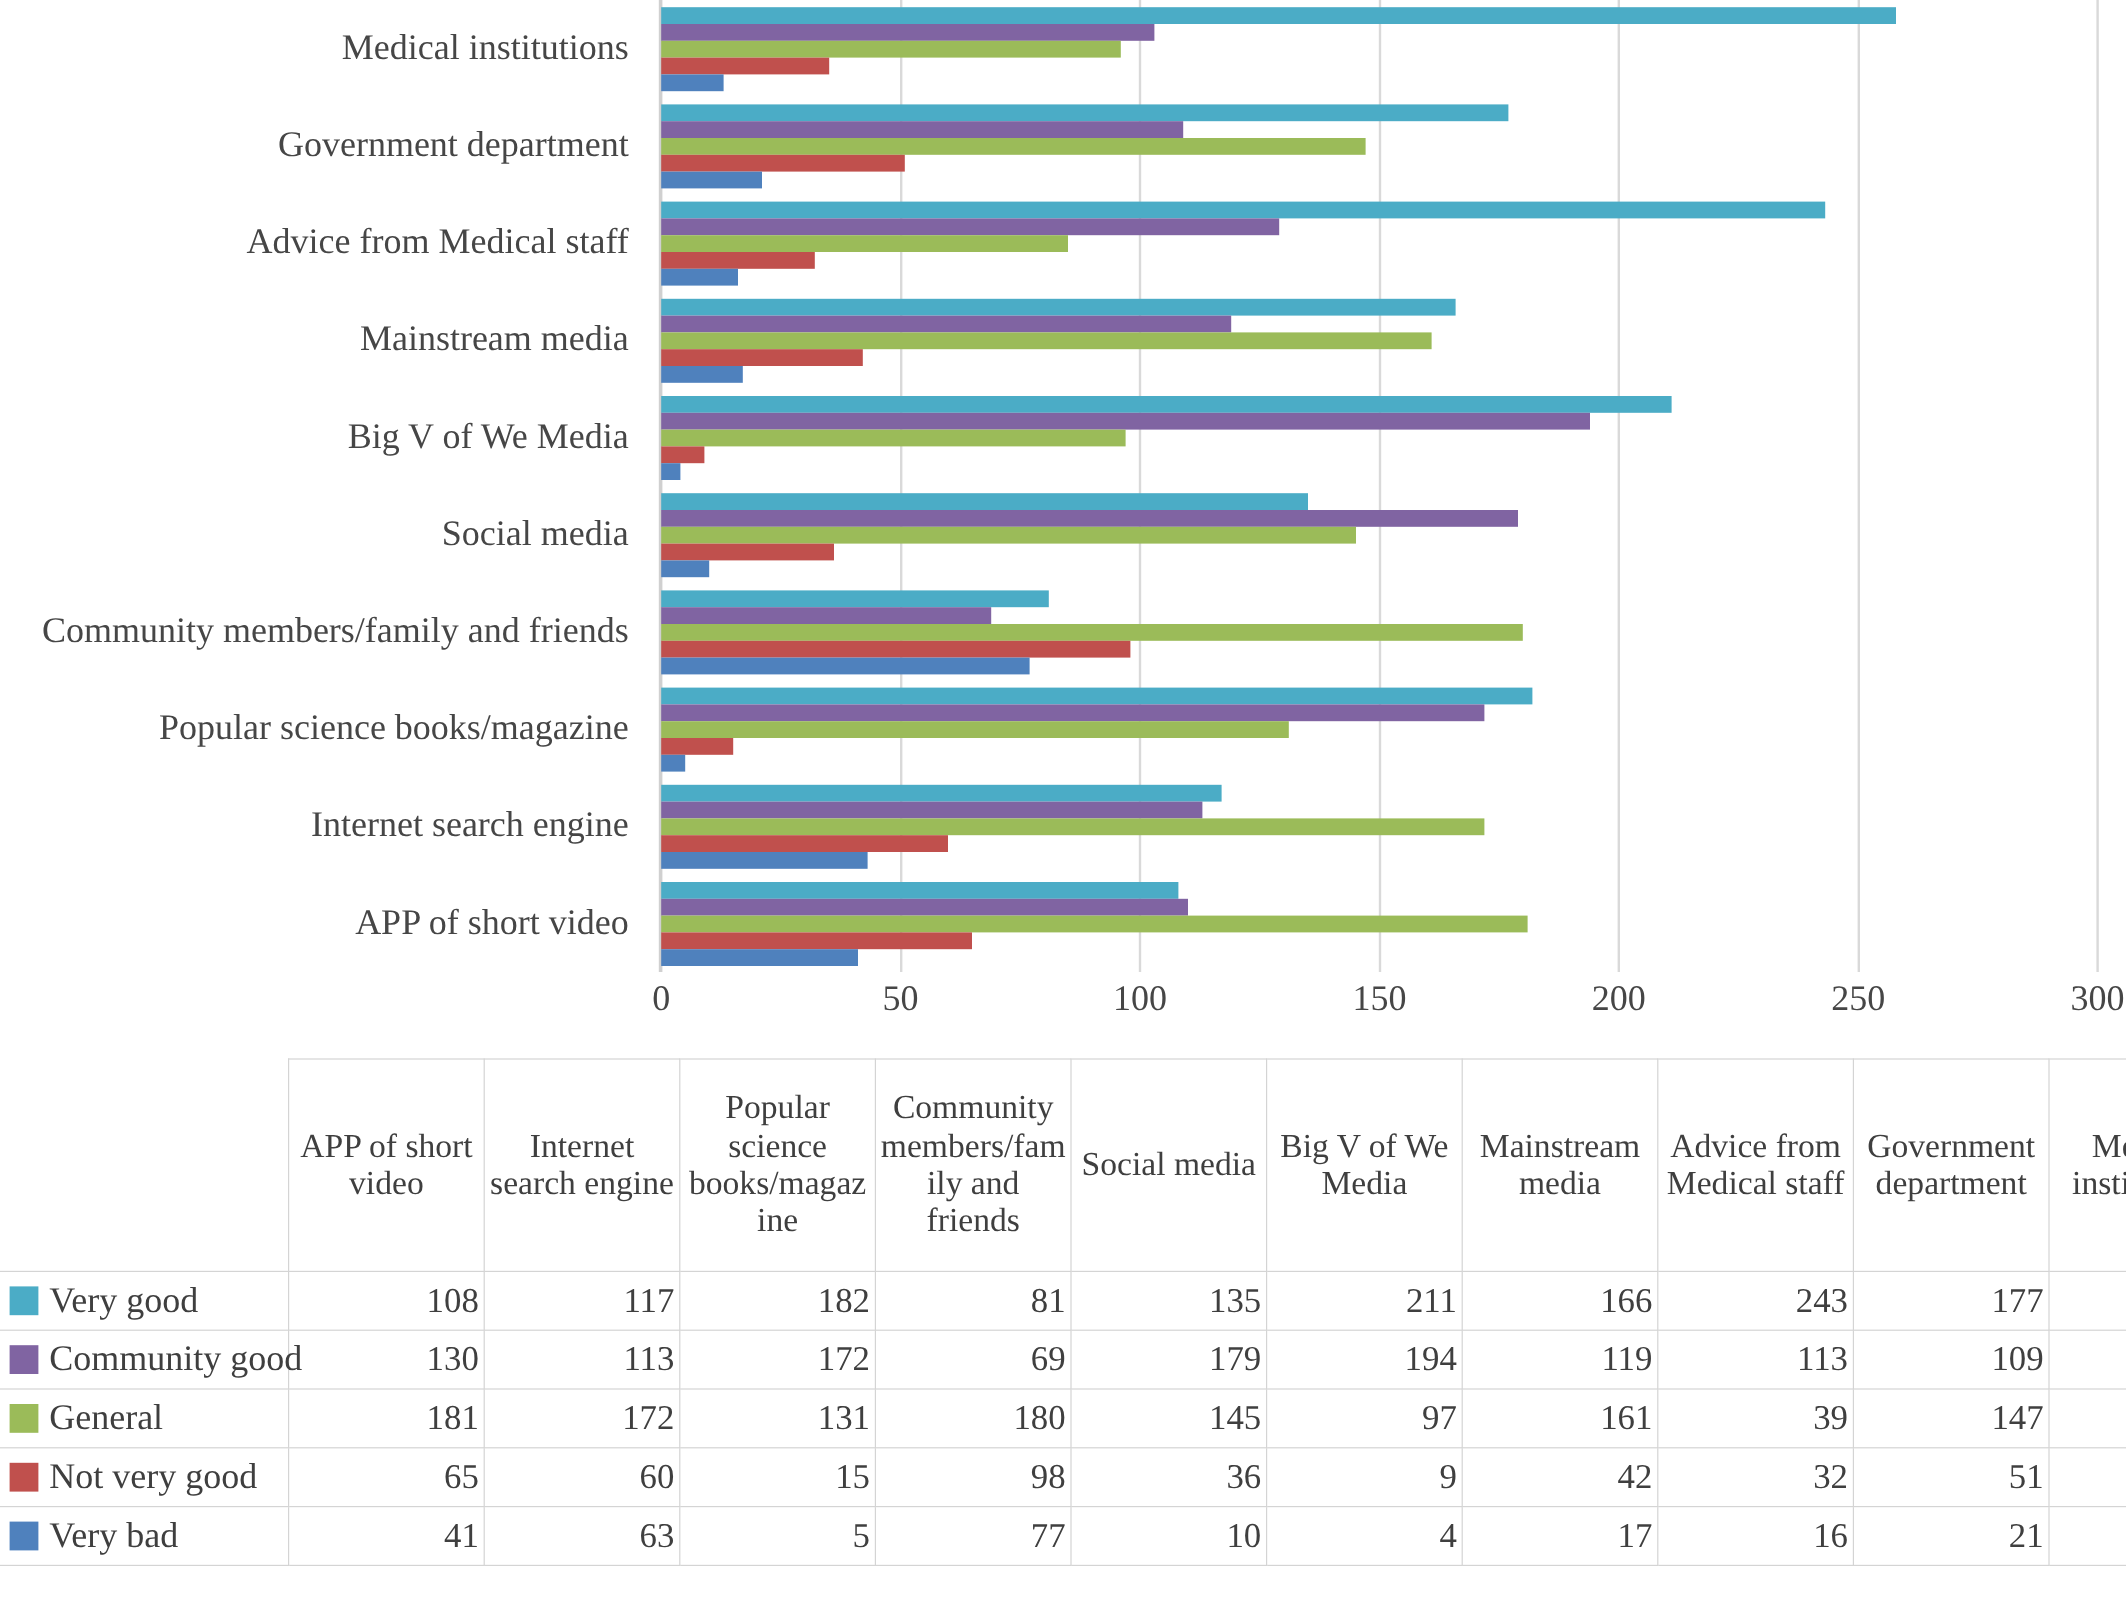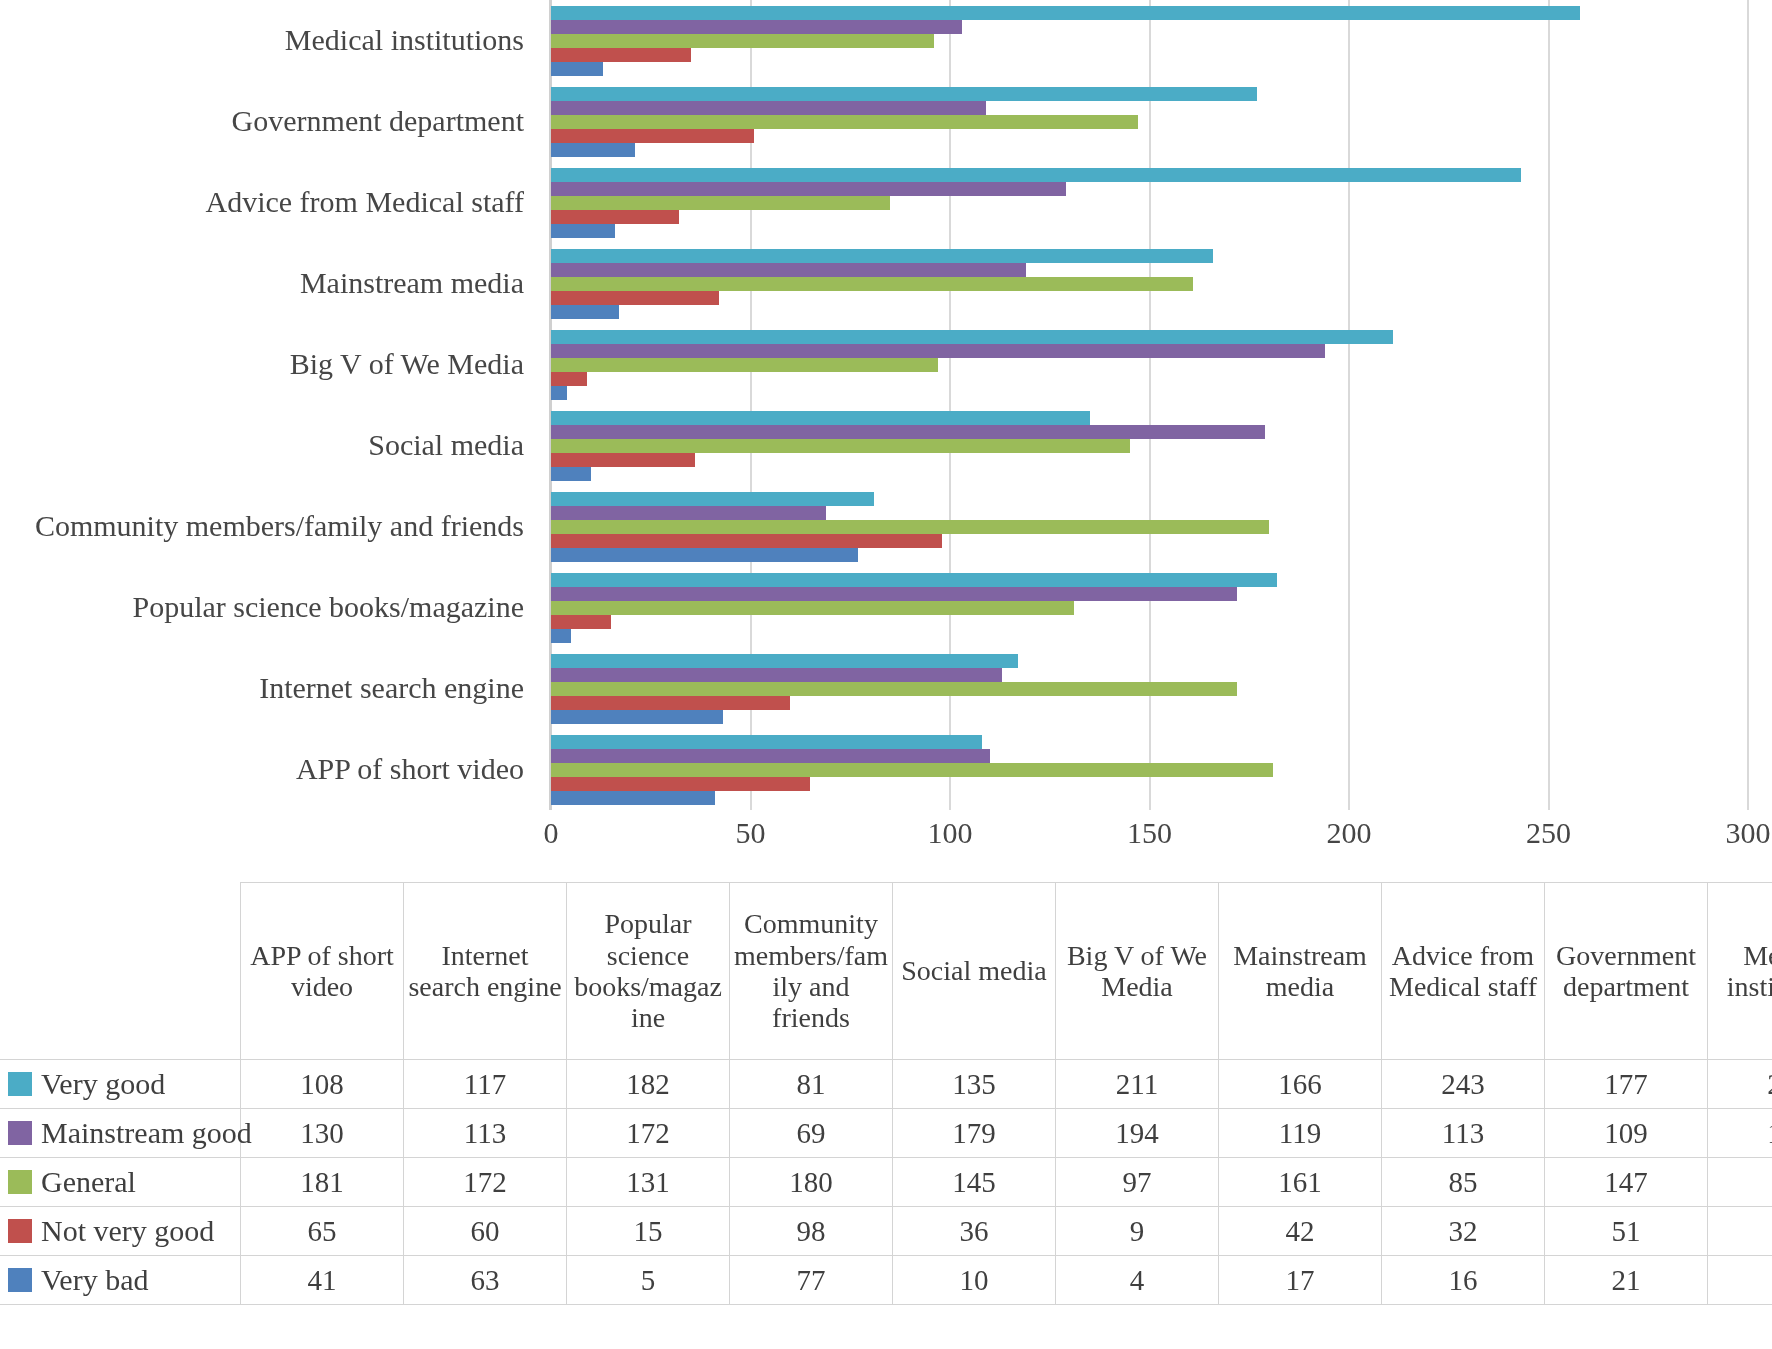--- a/index.html
+++ b/index.html
@@ -140,20 +140,21 @@
     height: 24px;
     flex: 0 0 24px;
     display: inline-block;
   }
   .legend-text {
     font-size: 30px;
     line-height: 1;
   }
   tbody td {
     height: 44px;
+    text-align: right;
   }
   tbody tr td:not(.legend-cell) {
     font-size: 29px;
   }
 </style>
 </head>
 <body>
 
 <div id="root">
 
@@ -273,21 +274,21 @@
             <td>211</td>
             <td>166</td>
             <td>243</td>
             <td>177</td>
             <td>258</td>
           </tr>
           <tr>
             <td class="legend-cell">
               <span class="legend-inner">
                 <span class="swatch" style="background: rgb(128, 100, 162);"></span>
-                <span class="legend-text">Mainstream good</span>
+                <span class="legend-text">Community good</span>
               </span>
             </td>
             <td>130</td>
             <td>113</td>
             <td>172</td>
             <td>69</td>
             <td>179</td>
             <td>194</td>
             <td>119</td>
             <td>113</td>
@@ -301,21 +302,21 @@
                 <span class="legend-text">General</span>
               </span>
             </td>
             <td>181</td>
             <td>172</td>
             <td>131</td>
             <td>180</td>
             <td>145</td>
             <td>97</td>
             <td>161</td>
-            <td>85</td>
+            <td>39</td>
             <td>147</td>
             <td>96</td>
           </tr>
           <tr>
             <td class="legend-cell">
               <span class="legend-inner">
                 <span class="swatch" style="background: rgb(192, 80, 77);"></span>
                 <span class="legend-text">Not very good</span>
               </span>
             </td>

